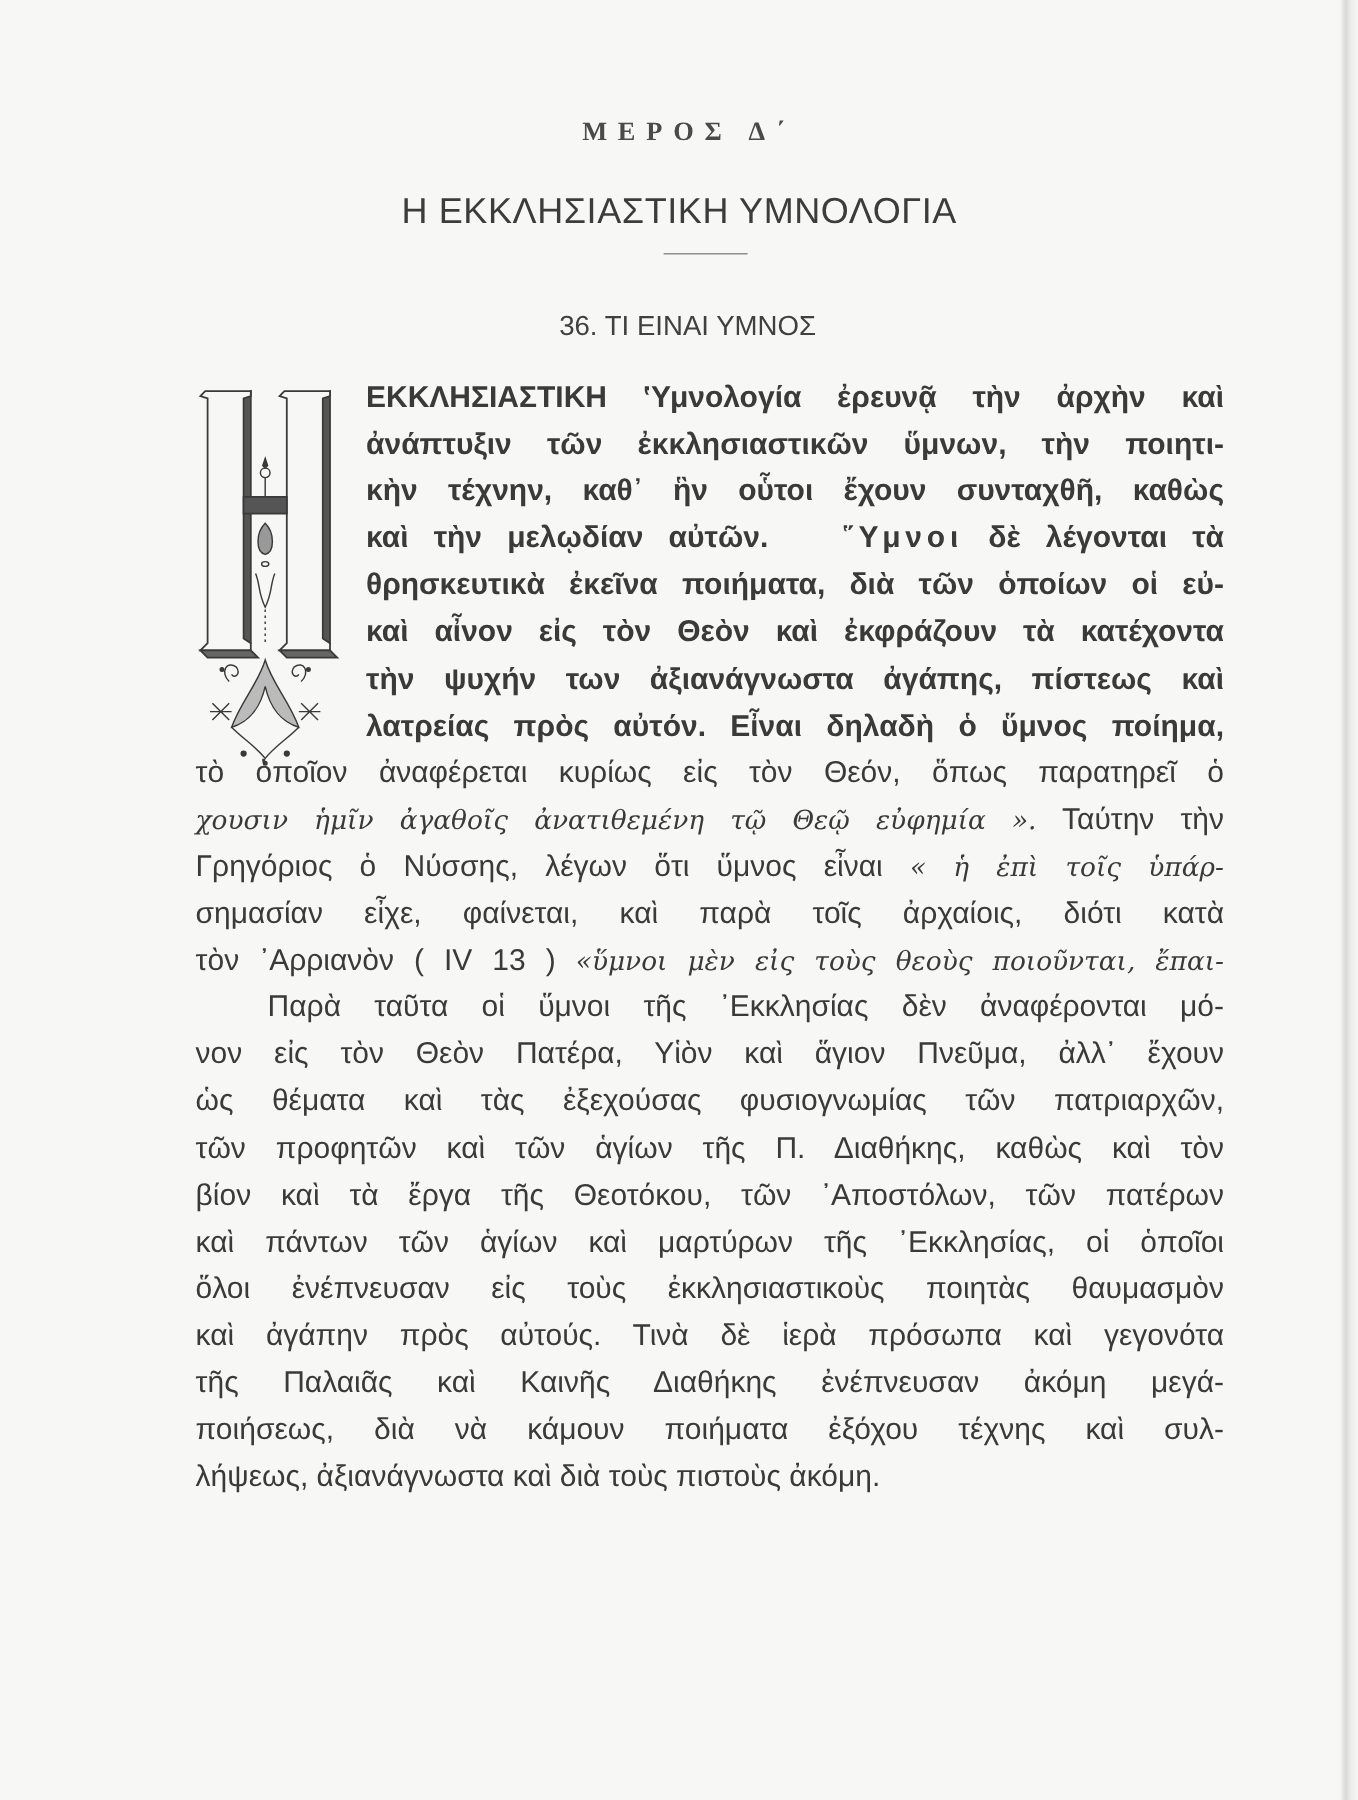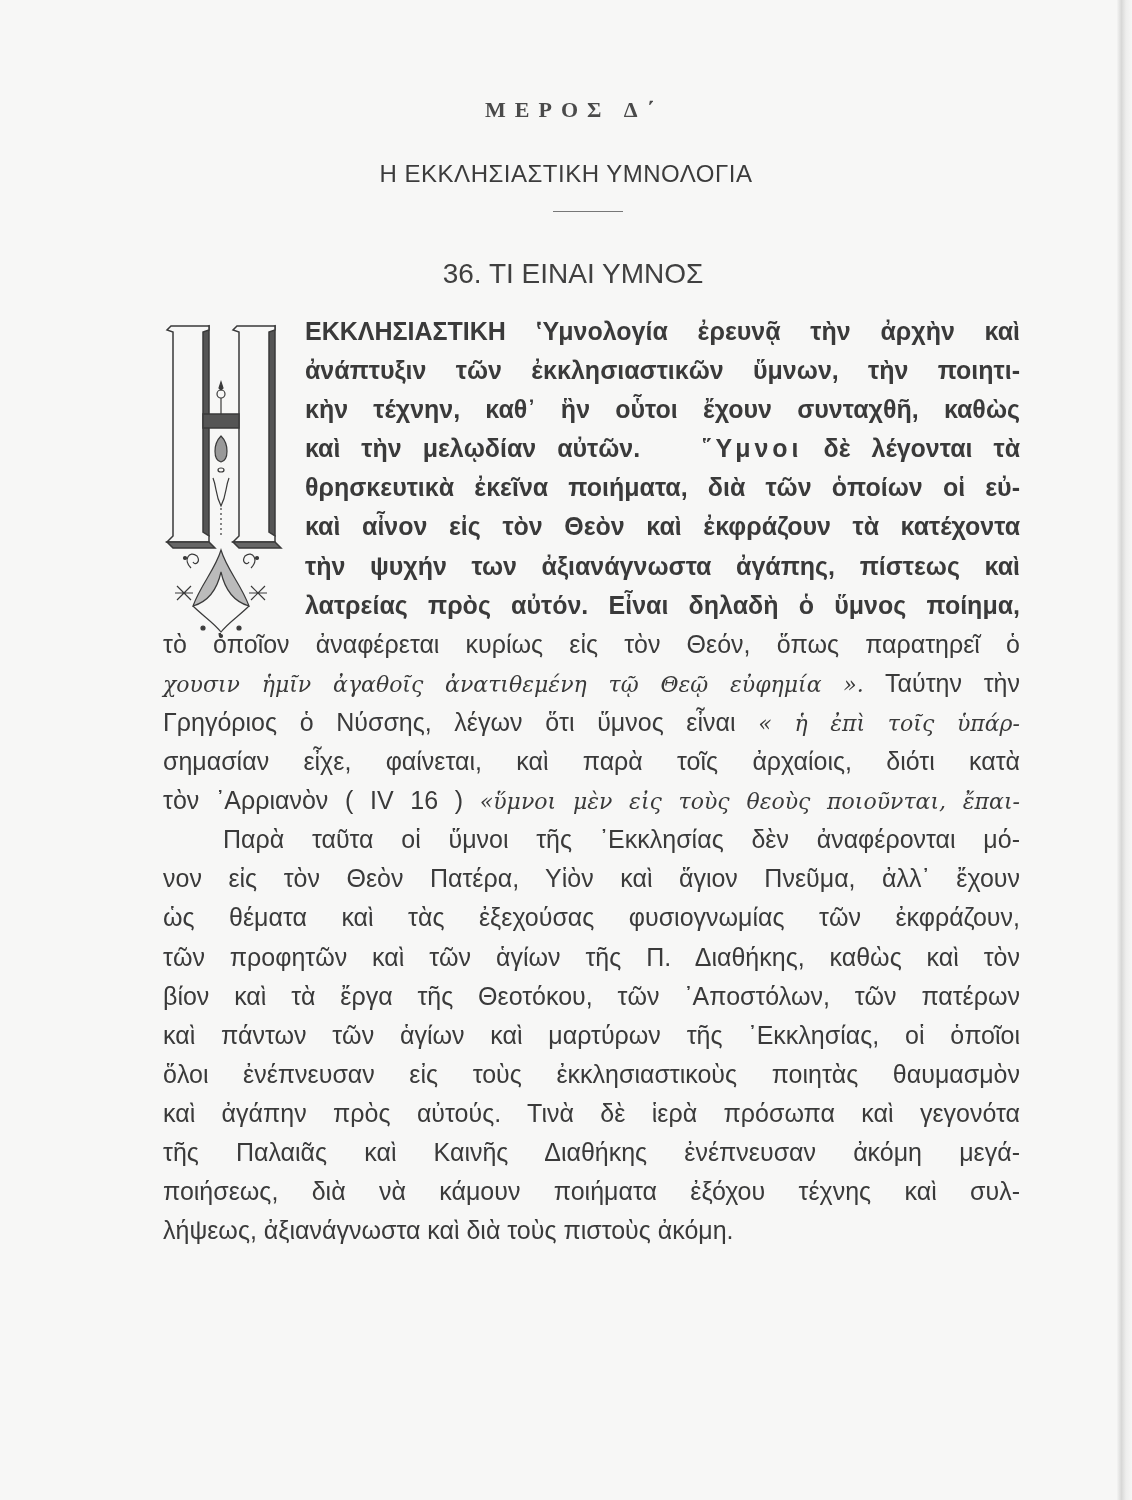--- a/index.html
+++ b/index.html
@@ -17,30 +17,30 @@
   .part-title {
     position: absolute; top: 97px; left: 0; width: 1132px;
     text-align: center;
     font-family: "Liberation Serif", "DejaVu Serif", serif;
     font-weight: bold; font-size: 22px; letter-spacing: 9px; color: #4a4a4a;
     padding-left: 16px; box-sizing: border-box;
   }
   .section-title {
     position: absolute; top: 160px; left: 0; width: 1132px;
     text-align: center;
-    font-size: 24px; letter-spacing: 0.5px; color: #3c3c3c;
+    font-size: 30px; letter-spacing: 0.5px; color: #3c3c3c;
   }
   .title-rule {
     position: absolute; top: 211px; left: 553px; width: 70px; height: 1px;
     background: #777;
   }
   .chapter-title {
     position: absolute; top: 258px; left: 0; width: 1132px;
     text-align: center;
-    font-size: 28px; color: #404040; padding-left: 14px; box-sizing: border-box;
+    font-size: 23px; color: #404040; padding-left: 14px; box-sizing: border-box;
   }
   .dropcap {
     position: absolute; top: 310px; left: 163px; width: 120px; height: 330px;
   }
   .text-block {
     position: absolute; top: 312px; left: 163px; width: 857px;
     font-size: 25px; line-height: 39.1px;
   }
   .line {
     display: block; white-space: nowrap; height: 39.1px;
@@ -110,26 +110,26 @@
     <span class="line indent-cap">κὴν τέχνην, καθ᾽ ἣν οὗτοι ἔχουν συνταχθῆ, καθὼς</span>
     <span class="line indent-cap"><span>καὶ τὴν μελῳδίαν αὐτῶν.</span>&nbsp;&nbsp; <span class="spaced">῞Υμνοι</span> <span>δὲ λέγονται τὰ</span></span>
     <span class="line indent-cap">θρησκευτικὰ ἐκεῖνα ποιήματα, διὰ τῶν ὁποίων οἱ εὐ-</span>
     <span class="line indent-cap">καὶ αἶνον εἰς τὸν Θεὸν καὶ ἐκφράζουν τὰ κατέχοντα</span>
     <span class="line indent-cap">τὴν ψυχήν των ἀξιανάγνωστα ἀγάπης, πίστεως καὶ</span>
     <span class="line indent-cap">λατρείας πρὸς αὐτόν. Εἶναι δηλαδὴ ὁ ὕμνος ποίημα,</span>
     <span class="line">τὸ ὁποῖον ἀναφέρεται κυρίως εἰς τὸν Θεόν, ὅπως παρατηρεῖ ὁ</span>
     <span class="line"><span class="it">χουσιν ἡμῖν ἀγαθοῖς ἀνατιθεμένη τῷ Θεῷ εὐφημία ».</span> <span>Ταύτην τὴν</span></span>
     <span class="line"><span>Γρηγόριος ὁ Νύσσης, λέγων ὅτι ὕμνος εἶναι</span> <span class="it">« ἡ ἐπὶ τοῖς ὑπάρ-</span></span>
     <span class="line">σημασίαν εἶχε, φαίνεται, καὶ παρὰ τοῖς ἀρχαίοις, διότι κατὰ</span>
-    <span class="line"><span>τὸν ᾽Αρριανὸν ( IV 16 )</span> <span class="it">«ὕμνοι μὲν εἰς τοὺς θεοὺς ποιοῦνται, ἔπαι-</span></span>
+    <span class="line"><span>τὸν ᾽Αρριανὸν ( IV 13 )</span> <span class="it">«ὕμνοι μὲν εἰς τοὺς θεοὺς ποιοῦνται, ἔπαι-</span></span>
   </div>
   <div>
     <span class="line para-start">Παρὰ ταῦτα οἱ ὕμνοι τῆς ᾽Εκκλησίας δὲν ἀναφέρονται μό-</span>
     <span class="line">νον εἰς τὸν Θεὸν Πατέρα, Υἱὸν καὶ ἅγιον Πνεῦμα, ἀλλ᾽ ἔχουν</span>
-    <span class="line">ὡς θέματα καὶ τὰς ἐξεχούσας φυσιογνωμίας τῶν ἐκφράζουν,</span>
+    <span class="line">ὡς θέματα καὶ τὰς ἐξεχούσας φυσιογνωμίας τῶν πατριαρχῶν,</span>
     <span class="line">τῶν προφητῶν καὶ τῶν ἁγίων τῆς Π. Διαθήκης, καθὼς καὶ τὸν</span>
     <span class="line">βίον καὶ τὰ ἔργα τῆς Θεοτόκου, τῶν ᾽Αποστόλων, τῶν πατέρων</span>
     <span class="line">καὶ πάντων τῶν ἁγίων καὶ μαρτύρων τῆς ᾽Εκκλησίας, οἱ ὁποῖοι</span>
     <span class="line">ὅλοι ἐνέπνευσαν εἰς τοὺς ἐκκλησιαστικοὺς ποιητὰς θαυμασμὸν</span>
     <span class="line">καὶ ἀγάπην πρὸς αὐτούς. Τινὰ δὲ ἱερὰ πρόσωπα καὶ γεγονότα</span>
     <span class="line">τῆς Παλαιᾶς καὶ Καινῆς Διαθήκης ἐνέπνευσαν ἀκόμη μεγά-</span>
     <span class="line">ποιήσεως, διὰ νὰ κάμουν ποιήματα ἐξόχου τέχνης καὶ συλ-</span>
     <span class="line last">λήψεως, ἀξιανάγνωστα καὶ διὰ τοὺς πιστοὺς ἀκόμη.</span>
   </div>
 </div>

